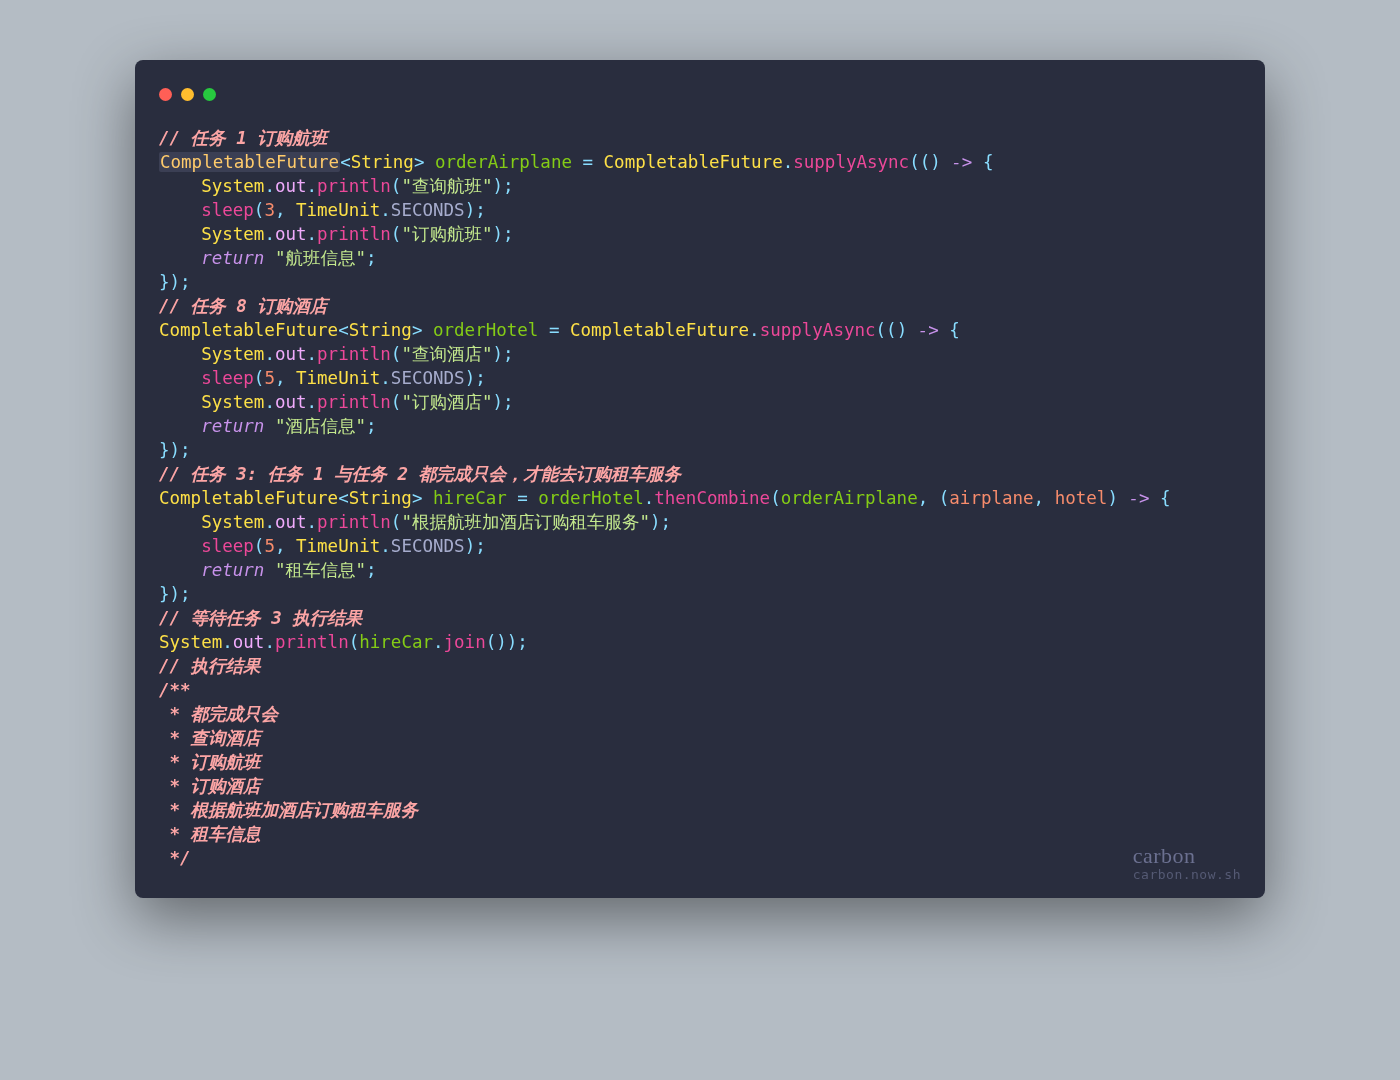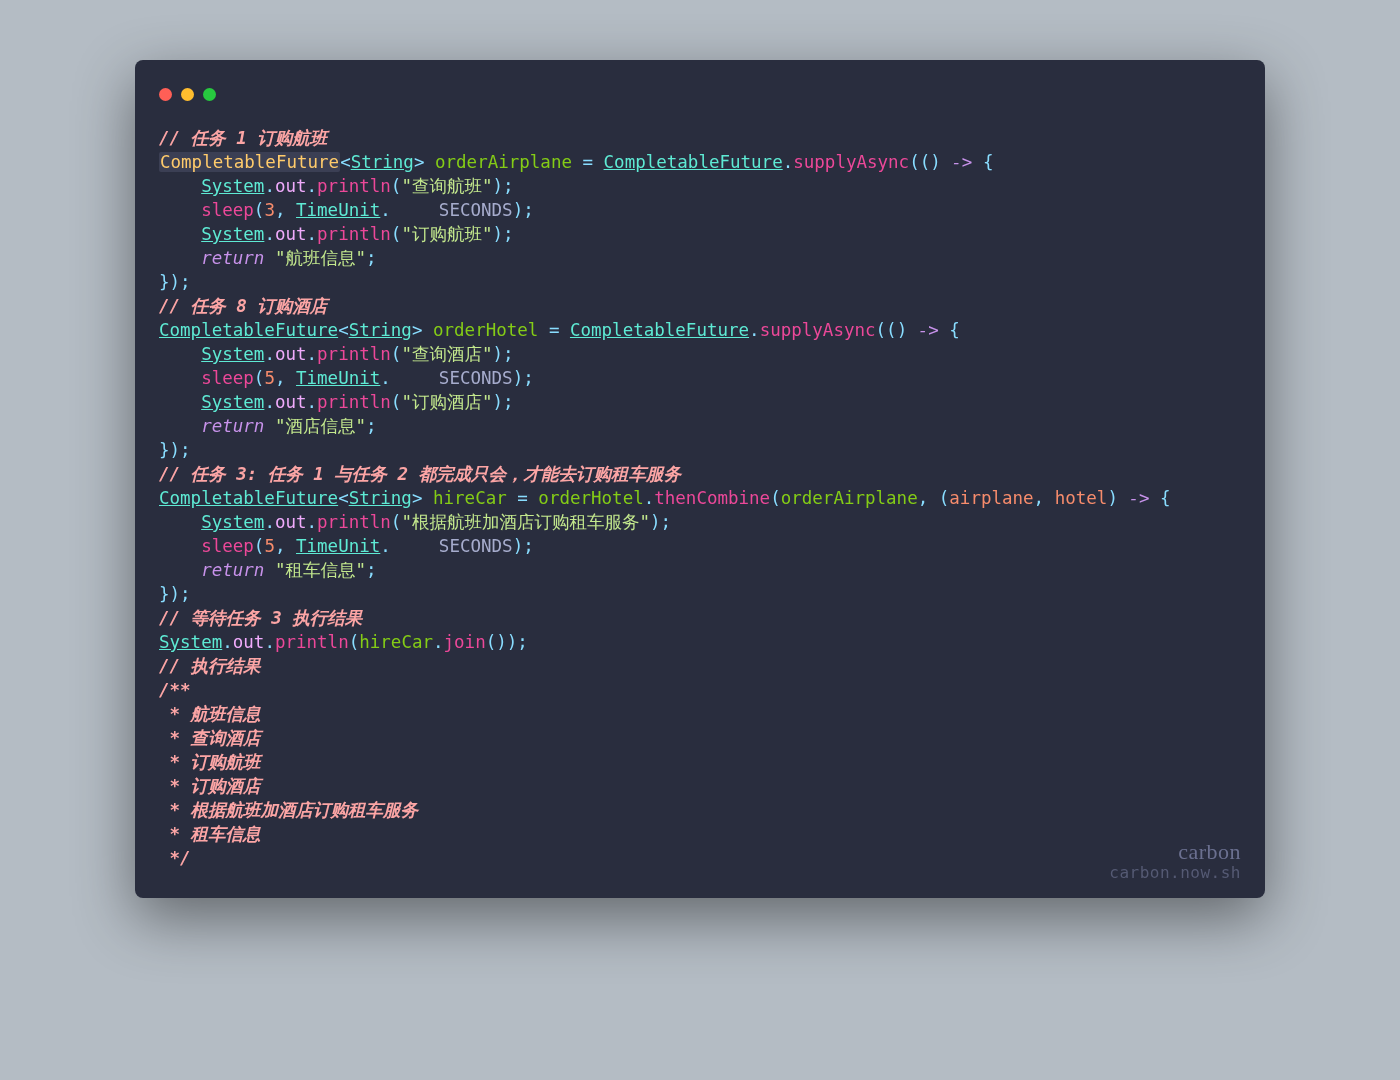--- a/index.html
+++ b/index.html
@@ -46,48 +46,47 @@
     margin: 0;
     font-size: 17.5px;
     line-height: 24px;
     white-space: pre;
     color: #a6accd;
     font-family: ui-monospace, "SF Mono", Menlo, Consolas, monospace;
   }
 
   
   .c-comment { color: #fca5a5; font-style: italic; font-weight: bold; }
-  .c-type    { color: #5eead4; text-decoration: underline; }        
+  .c-type    { color: #fde047; }        
   .c-typesel { color: #ffcb6b; background:#3b3f54; border-radius:2px; padding:0 1px; }
   .c-generic { color: #89ddff; }        
   .c-var     { color: #84cc16; }        
   .c-method  { color: #ec4899; }        
   .c-field   { color: #f0abfc; }        
   .c-string  { color: #c3e88d; }        
   .c-number  { color: #f78c6c; }        
-  .c-const   { color: #a6accd; margin-left: 48px; }        
+  .c-const   { color: #a6accd; }        
   .c-keyword { color: #c792ea; font-style: italic; }  
   .c-param   { color: #f78c6c; }  
 
   .watermark {
     position: absolute;
     right: 24px;
     bottom: 16px;
-    text-align: right;
     color: #5a5f78;
     pointer-events: none;
   }
   .watermark .brand {
     font-family: Georgia, "Times New Roman", serif;
     font-size: 22px;
     letter-spacing: 0.5px;
     color: #6b7090;
   }
   .watermark .sub {
-    font-size: 16px;
+    font-size: 13px;
     letter-spacing: 0.5px;
     color: #555a74;
     margin-top: -2px;
   }
 </style>
 </head>
 <body>
 
 <div class="stage">
   <div class="window">
@@ -115,21 +114,21 @@
 <span class="c-comment">// 任务 3: 任务 1 与任务 2 都完成只会，才能去订购租车服务</span>
 <span class="c-type">CompletableFuture</span><span class="c-generic">&lt;</span><span class="c-type">String</span><span class="c-generic">&gt;</span> <span class="c-var">hireCar</span><span class="c-generic"> = </span><span class="c-var">orderHotel</span><span class="c-generic">.</span><span class="c-method">thenCombine</span><span class="c-generic">(</span><span class="c-var">orderAirplane</span><span class="c-generic">, </span><span class="c-generic">(</span><span class="c-param">airplane</span><span class="c-generic">, </span><span class="c-param">hotel</span><span class="c-generic">)</span><span class="c-keyword"> -&gt; </span><span class="c-generic">{</span>
     <span class="c-type">System</span><span class="c-generic">.</span><span class="c-field">out</span><span class="c-generic">.</span><span class="c-method">println</span><span class="c-generic">(</span><span class="c-string">"根据航班加酒店订购租车服务"</span><span class="c-generic">)</span><span class="c-generic">;</span>
     <span class="c-method">sleep</span><span class="c-generic">(</span><span class="c-number">5</span><span class="c-generic">, </span><span class="c-type">TimeUnit</span><span class="c-generic">.</span><span class="c-const">SECONDS</span><span class="c-generic">)</span><span class="c-generic">;</span>
     <span class="c-keyword">return</span> <span class="c-string">"租车信息"</span><span class="c-generic">;</span>
 <span class="c-generic">});</span>
 <span class="c-comment">// 等待任务 3 执行结果</span>
 <span class="c-type">System</span><span class="c-generic">.</span><span class="c-field">out</span><span class="c-generic">.</span><span class="c-method">println</span><span class="c-generic">(</span><span class="c-var">hireCar</span><span class="c-generic">.</span><span class="c-method">join</span><span class="c-generic">(</span><span class="c-generic">)</span><span class="c-generic">)</span><span class="c-generic">;</span>
 <span class="c-comment">// 执行结果</span>
 <span class="c-comment">/**</span>
-<span class="c-comment"> * 航班信息</span>
+<span class="c-comment"> * 都完成只会</span>
 <span class="c-comment"> * 查询酒店</span>
 <span class="c-comment"> * 订购航班</span>
 <span class="c-comment"> * 订购酒店</span>
 <span class="c-comment"> * 根据航班加酒店订购租车服务</span>
 <span class="c-comment"> * 租车信息</span>
 <span class="c-comment"> */</span></pre>
 
     <div class="watermark">
       <div class="brand">carbon</div>
       <div class="sub">carbon.now.sh</div>

